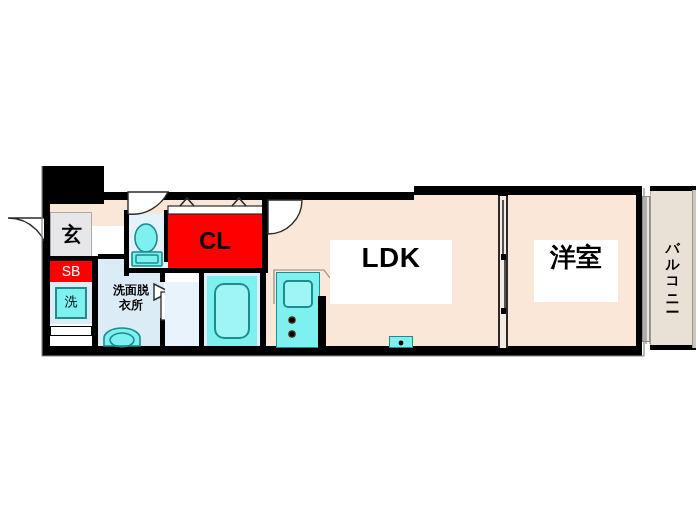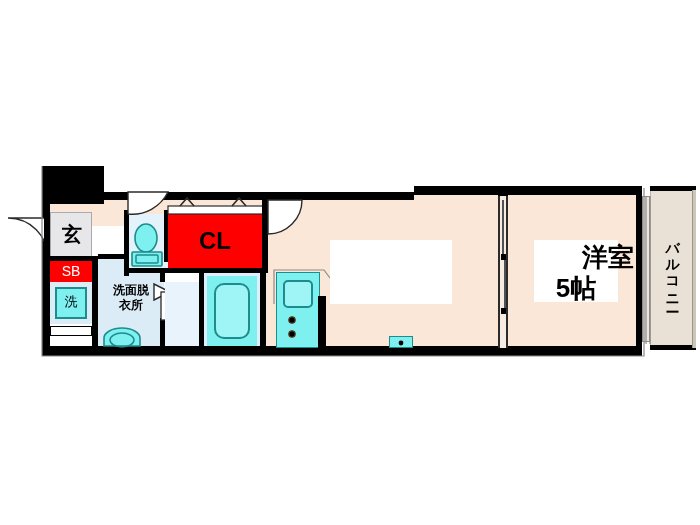--- a/index.html
+++ b/index.html
@@ -150,34 +150,34 @@
   <svg class="abs" style="left:278px;top:312px;" width="42" height="36">
     <circle cx="14" cy="8" r="3.2" fill="#000" stroke="#5a3a1a" stroke-width="1.2"></circle>
     <circle cx="14" cy="22" r="3.2" fill="#000" stroke="#5a3a1a" stroke-width="1.2"></circle>
   </svg>
   <div class="abs wall" style="left:318px;top:296px;width:8px;height:52px;"></div>
   <svg class="abs" style="left:272px;top:266px;" width="60" height="40">
     <polyline class="grayline" points="2,38 2,4 52,4 58,12"></polyline>
   </svg>
 
   <div class="abs boxwhite" style="left:330px;top:240px;width:122px;height:64px;"></div>
+  <div class="lbl lbl-ldk" style="left:330px;top:243px;width:122px;">LDK</div>
 
   <div class="abs wall" style="left:498px;top:195px;width:10px;height:12px;"></div>
   <div class="abs wall" style="left:498px;top:338px;width:10px;height:10px;"></div>
   <div class="abs" style="left:498px;top:196px;width:10px;height:152px;background:#f6ece2;border-left:2px solid #2b2b2b;border-right:2px solid #2b2b2b;"></div>
   <svg class="abs" style="left:498px;top:196px;" width="12" height="152">
     <line class="doorline" x1="5" y1="4" x2="5" y2="60"></line>
     <line class="doorline" x1="7" y1="60" x2="7" y2="116"></line>
     <rect x="3" y="58" width="5" height="6" fill="#000"></rect>
     <rect x="3" y="112" width="5" height="6" fill="#000"></rect>
   </svg>
 
   <div class="abs boxwhite" style="left:534px;top:240px;width:84px;height:62px;"></div>
-  <div class="lbl lbl-jp" style="left:534px;top:243px;width:84px;margin-left:32px;">洋室</div>
-  <div class="lbl lbl-jp" style="left:534px;top:274px;width:84px;">5帖</div>
+  <div class="lbl lbl-jp" style="left:534px;top:243px;width:84px;">洋室</div>
 
   <div class="abs cyan" style="left:389px;top:336px;width:24px;height:12px;border:1px solid #1c8c8c;"></div>
   <svg class="abs" style="left:396px;top:339px;" width="12" height="10">
     <circle cx="5" cy="4" r="2.4" fill="#000"></circle>
   </svg>
 
   <svg class="abs" style="left:40px;top:164px;" width="660" height="196">
     <polyline class="grayline" points="2,2 2,42 2,192 604,192 604,24"></polyline>
   </svg>
 

